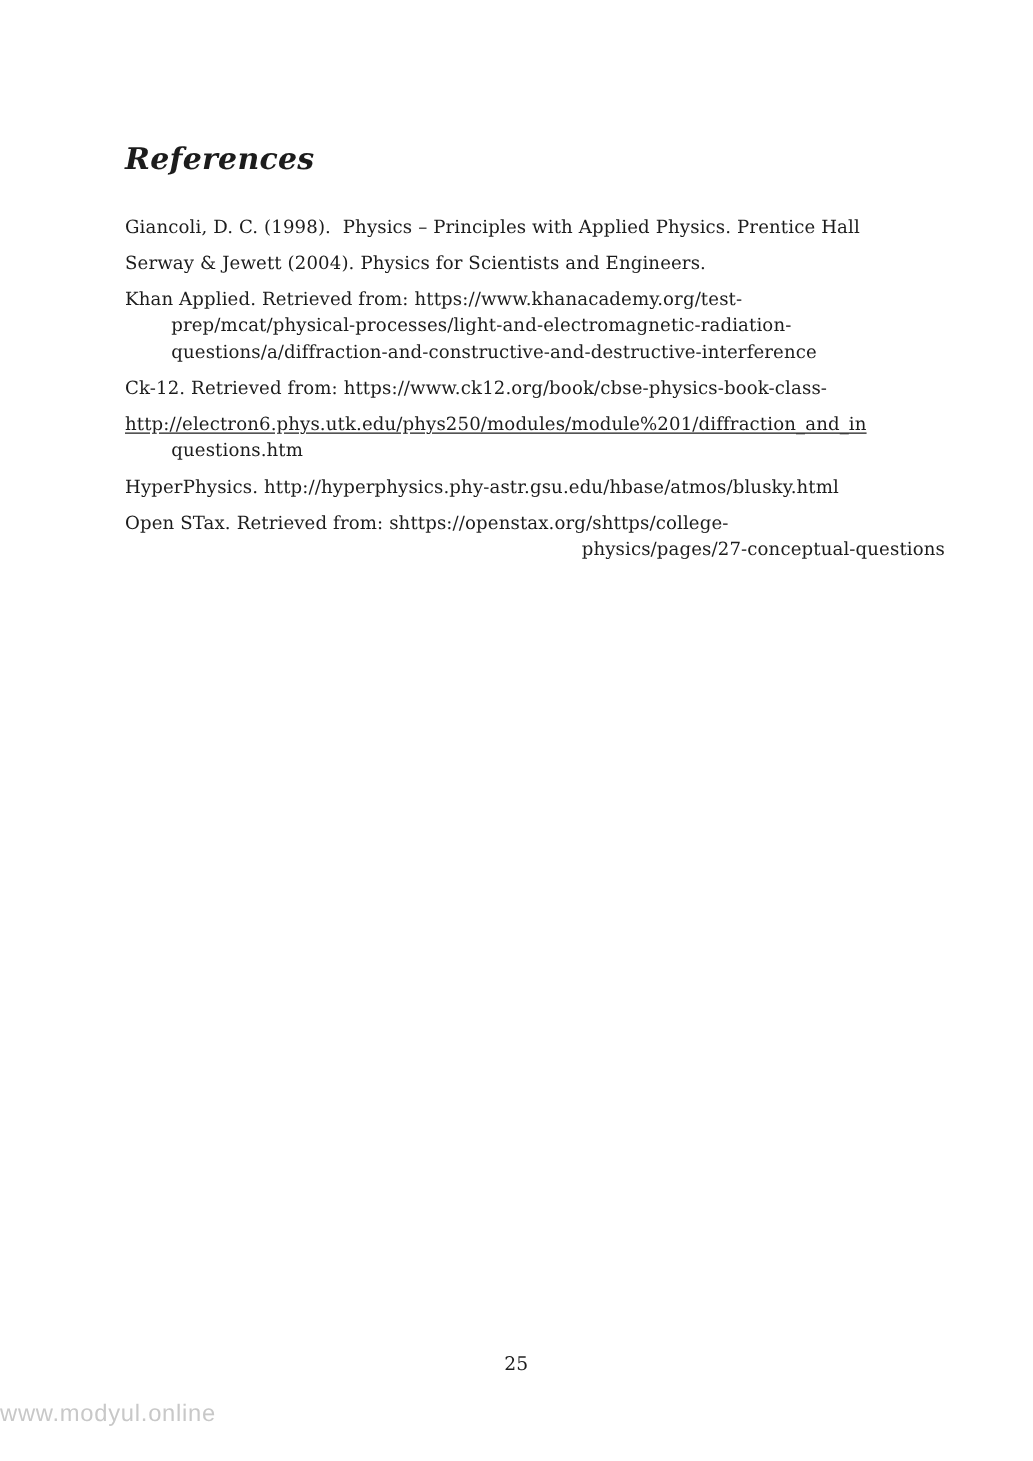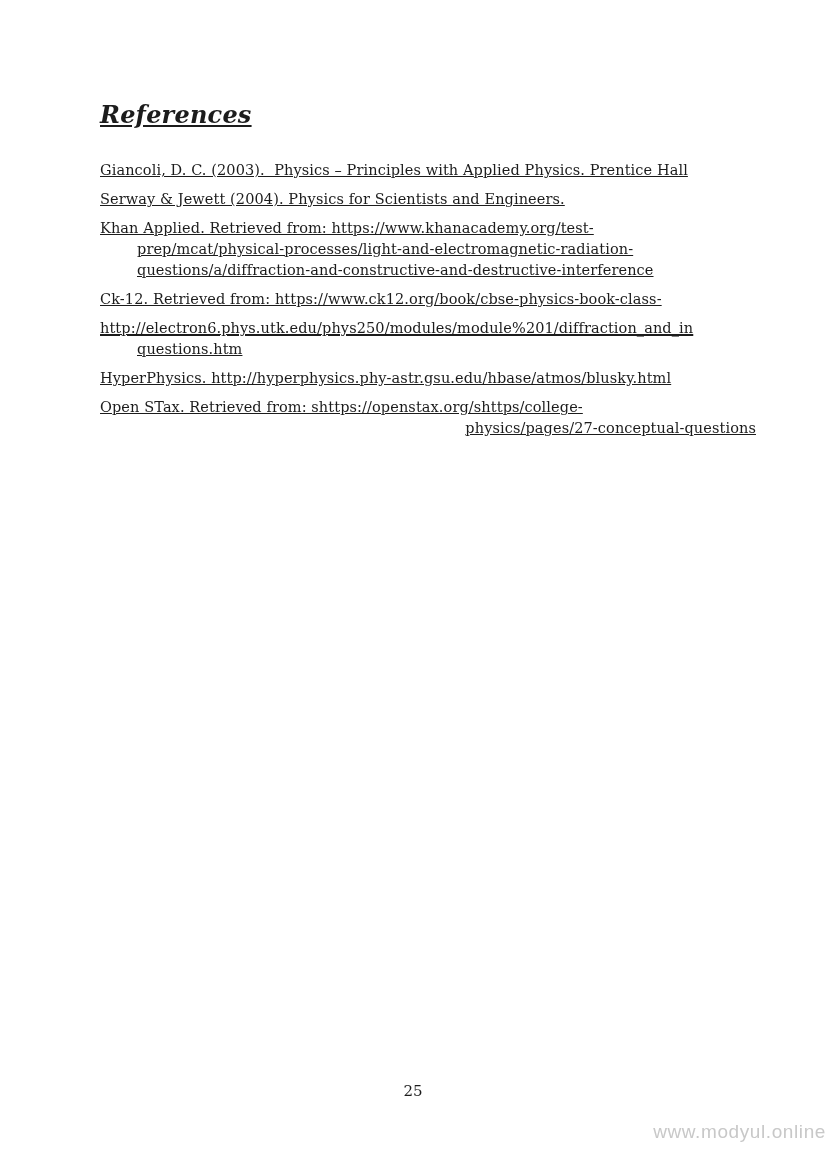--- a/index.html
+++ b/index.html
@@ -11,25 +11,24 @@
     position: relative;
     width: 826px;
     height: 1169px;
     background: #ffffff;
     overflow: hidden;
     font-family: "DejaVu Serif", "Liberation Serif", serif;
     color: #1c1c1c;
   }
   .content {
     position: absolute;
-    top: 0;
+    top: 12px;
     left: 100px;
     right: 70px;
     padding-top: 99px;
-    text-decoration: underline;
   }
   .doc-heading {
     font-family: "DejaVu Serif", "Liberation Serif", serif;
     font-size: 24px;
     font-weight: bold;
     font-style: italic;
     line-height: 31px;
     margin: 0 0 30px 0;
     letter-spacing: 0.2px;
   }
@@ -54,37 +53,37 @@
     text-align: center;
     font-size: 15px;
     line-height: 19px;
     color: #1c1c1c;
   }
   .watermark {
     position: absolute;
     top: 1120px;
     left: 0;
     width: 100%;
-    text-align: right;
+    text-align: left;
     font-family: "Liberation Sans", "DejaVu Sans", sans-serif;
     font-size: 19px;
     line-height: 23px;
     color: #c8c8c8;
     letter-spacing: 0.6px;
   }
 </style>
 </head>
 <body>
 
 <div class="page">
   <div class="content">
     <h1 class="doc-heading">References</h1>
     <div>
         <p class="reference">
-          <span class="ref-line">Giancoli, D. C. (2003).  Physics – Principles with Applied Physics. Prentice Hall</span>
+          <span class="ref-line">Giancoli, D. C. (1998).  Physics – Principles with Applied Physics. Prentice Hall</span>
         </p>
         <p class="reference">
           <span class="ref-line">Serway &amp; Jewett (2004). Physics for Scientists and Engineers.</span>
         </p>
         <p class="reference">
           <span class="ref-line">Khan Applied. Retrieved from: https://www.khanacademy.org/test-</span>
           <span class="ref-line ind1">prep/mcat/physical-processes/light-and-electromagnetic-radiation-</span>
           <span class="ref-line ind1">questions/a/diffraction-and-constructive-and-destructive-interference</span>
         </p>
         <p class="reference">

